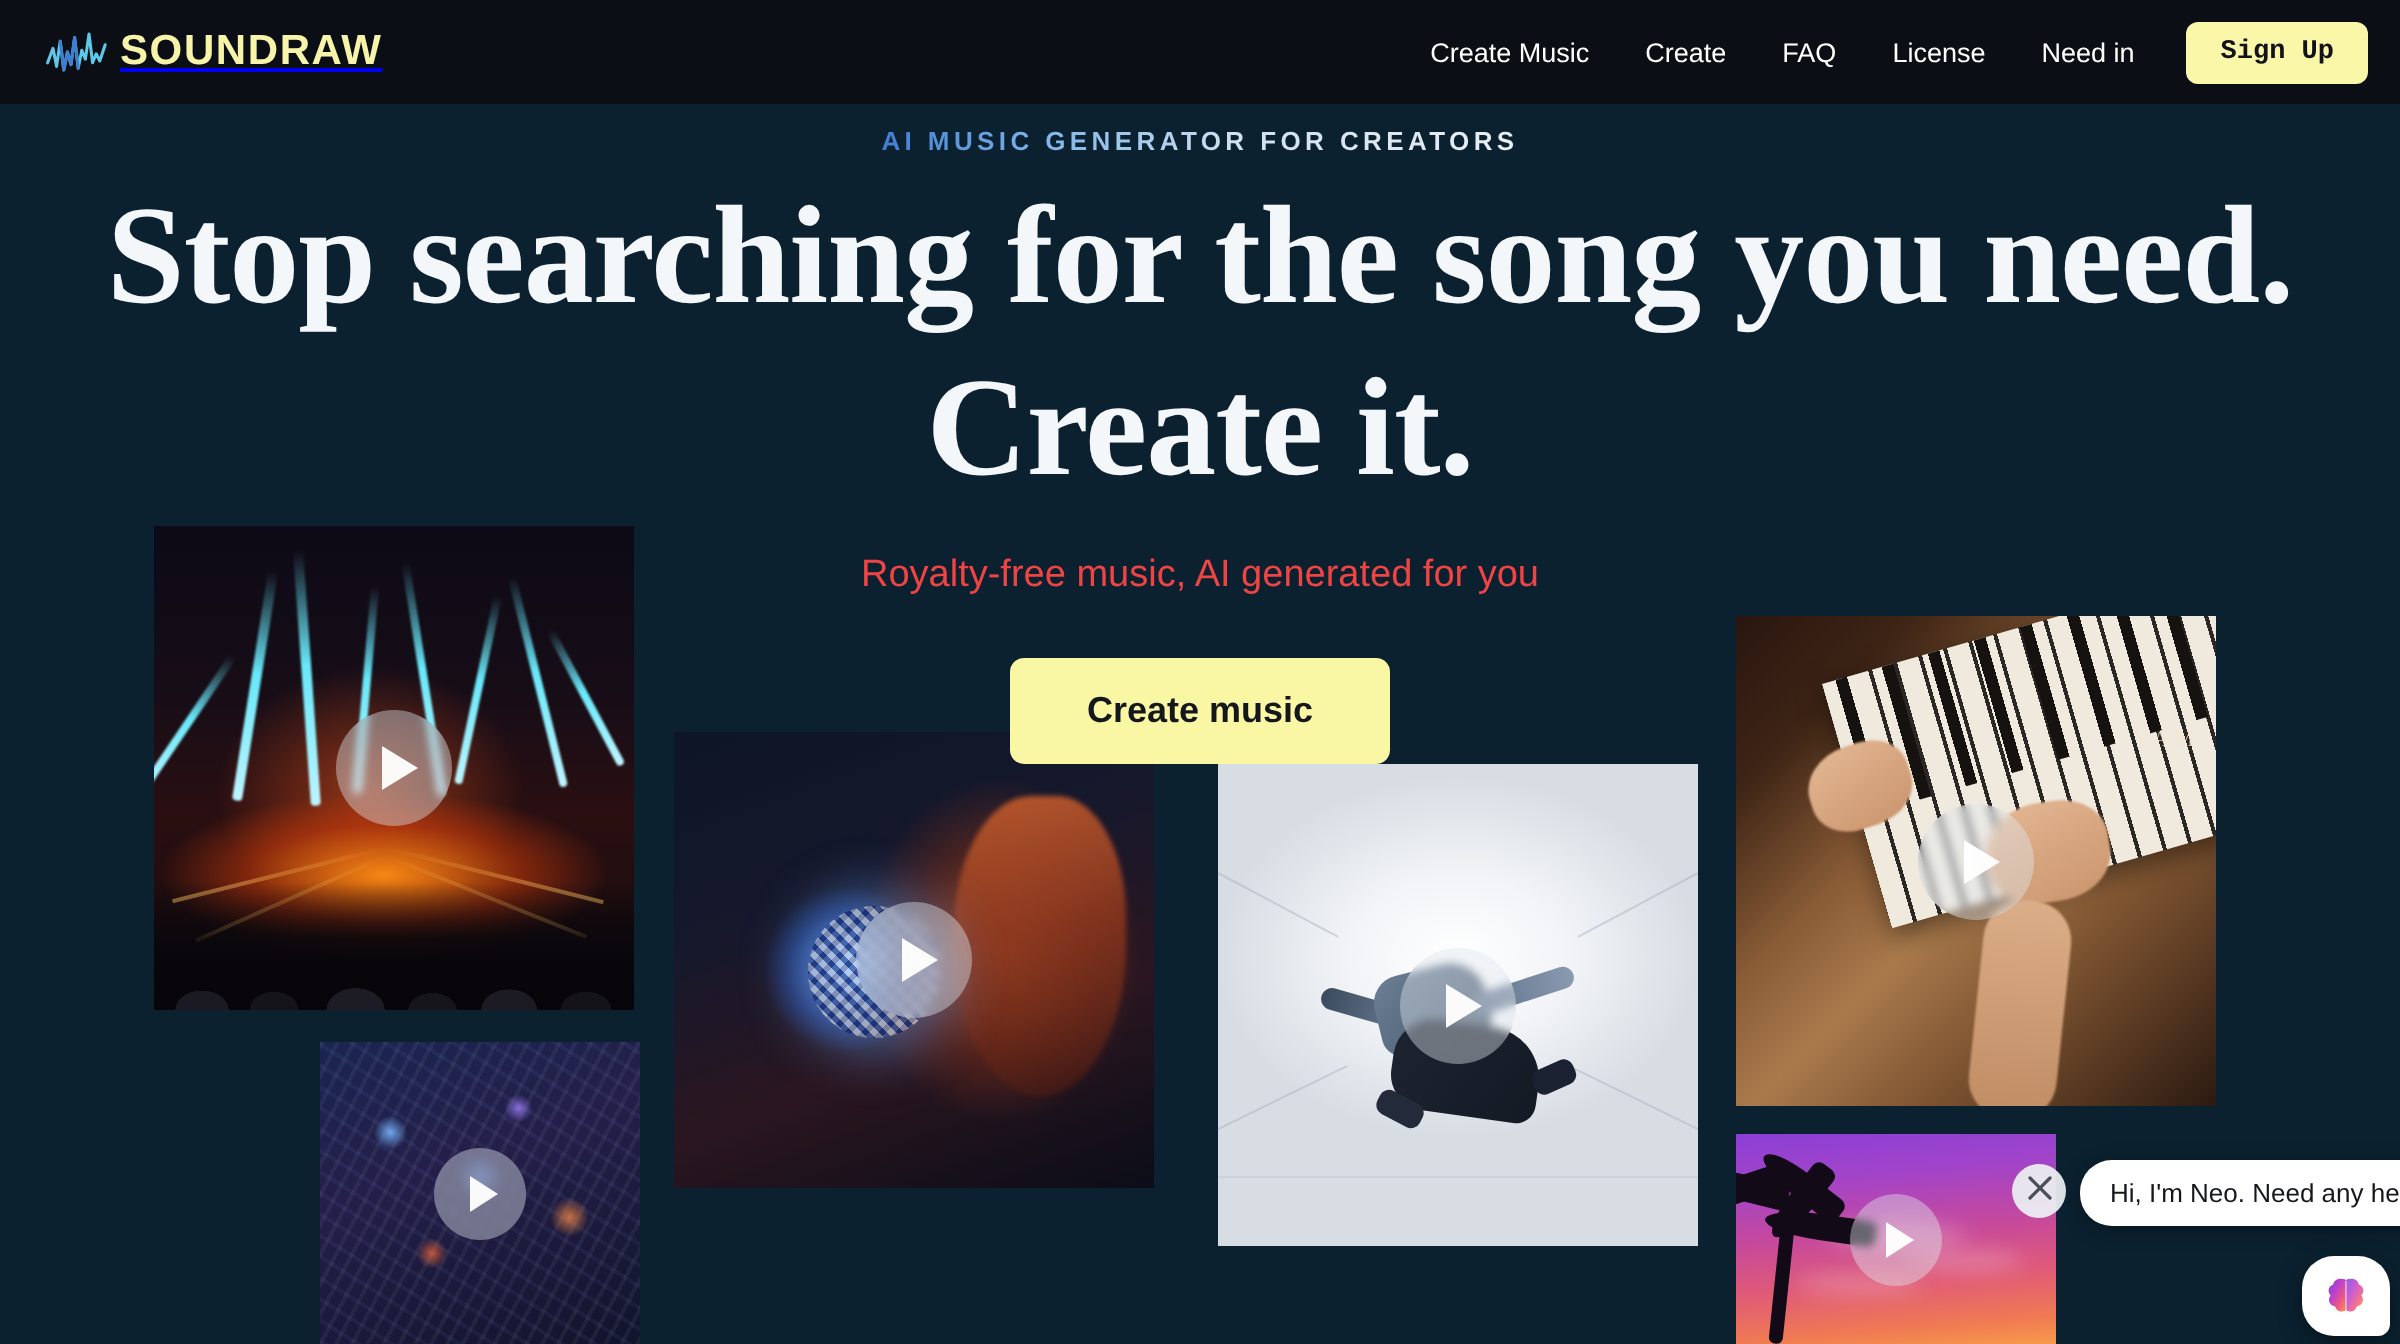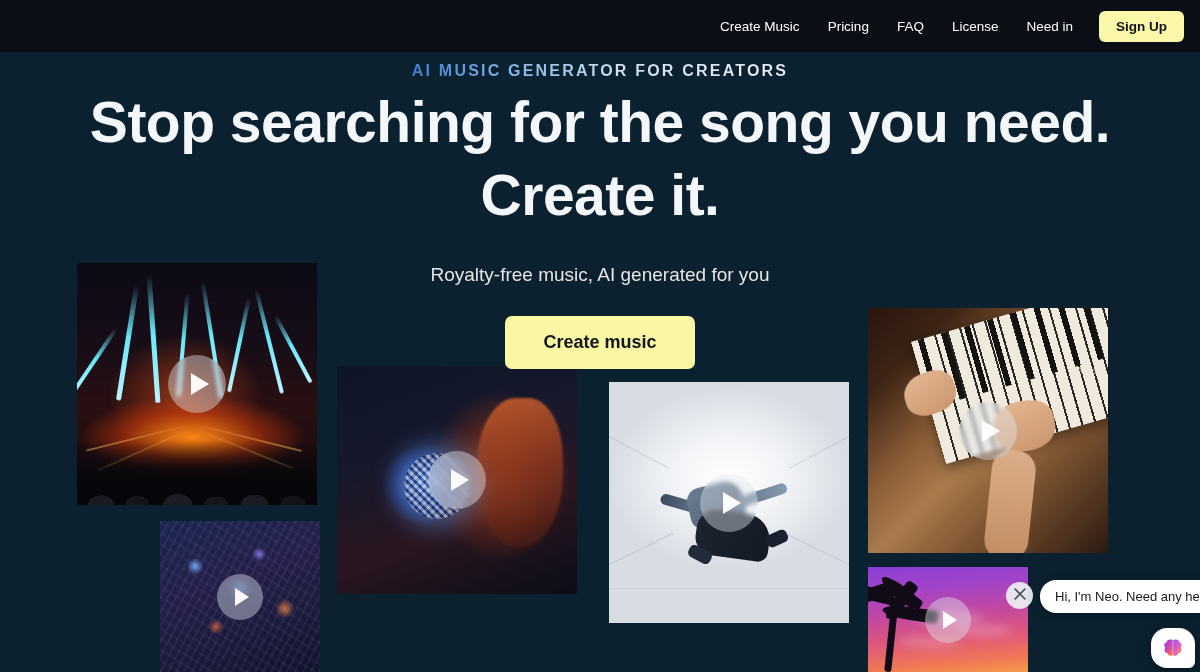--- a/index.html
+++ b/index.html
@@ -39,42 +39,43 @@
   .nav-link {
     font-size:13.5px; color:#ffffff; text-decoration:none;
     padding:6px 14px; white-space:nowrap; cursor:pointer;
   }
   .signup-btn {
     margin-left:12px;
     background:#faf7a8; color:#111318;
     font-size:13.5px; font-weight:bold;
     border:none; border-radius:6px;
     padding:8px 17px; cursor:pointer;
-    font-family:Liberation Sans, sans-serif;
+    font-family:Liberation Mono, monospace;
     text-align:center;
   }
   
   .hero { position:relative; z-index:5; text-align:center; padding-top:10px; }
   .eyebrow {
-    font-size:16px; letter-spacing:2.2px; font-weight:bold;
+    font-size:13px; letter-spacing:2.2px; font-weight:bold;
     background:linear-gradient(90deg,#3f7fd0 0%,#7fb4e8 25%,#cfe0f0 55%,#e9eef4 100%);
     -webkit-background-clip:text; background-clip:text;
     -webkit-text-fill-color:transparent; color:#b9d3ea;
     display:inline-block;
   }
   .headline {
     margin-top:14px;
-    font-size:57px; line-height:1.0;
+    font-size:70px; line-height:1.0;
     font-weight:bold; letter-spacing:-.5px;
     color:#f4f7fa;
+    font-family:Liberation Serif, serif;
   }
   .headline .l2 { display:block; margin-top:16px; }
   .subhead {
-    margin-top:40px;
-    font-size:19px; color:#e5e5e5; font-weight:normal;
+    margin-top:27px;
+    font-size:19px; color:#ef4444; font-weight:normal;
   }
   .cta-wrap { margin-top:30px; }
   .cta-btn {
     background:#f9f6a4; color:#14171c;
     font-size:18px; font-weight:bold;
     border:none; border-radius:7px;
     padding:16px 38px; cursor:pointer;
     font-family:"Liberation Sans", sans-serif;
   }
   
@@ -276,24 +277,33 @@
     box-shadow:0 3px 12px rgba(0,0,0,.4);
   }
   .neo-icon { width:24px; height:24px; display:block; }
 </style>
 </head>
 <body>
 
 <div class="page-bg"></div>
 
 <header class="header">
+  <a class="logo" href="#">
+    <span>
+      <svg class="logo-mark" viewBox="0 0 40 28">
+        <path d="M2 20 L5 12 L7 22 L9 8 L11 24 L13 14 L15 21 L17 6 L19 23 L21 13 L23 18 L25 4 L27 20 L29 15 L31 19 L34 10" fill="none" stroke="#5ec8e8" stroke-width="1.7" stroke-linejoin="round" stroke-linecap="round"></path>
+        <path d="M9 8 L11 24 L13 14 L15 21 L17 6 L19 23" fill="none" stroke="#3f7fd0" stroke-width="1.7" stroke-linejoin="round" stroke-linecap="round"></path>
+      </svg>
+    </span>
+    <span class="logo-text">SOUNDRAW</span>
+  </a>
 
   <nav class="nav">
     <a class="nav-link" href="#">Create Music</a>
-    <a class="nav-link" href="#">Pricing</a>
+    <a class="nav-link" href="#">Create</a>
     <a class="nav-link" href="#">FAQ</a>
     <a class="nav-link" href="#">License</a>
     <a class="nav-link" href="#">Need in</a>
     <button class="signup-btn">Sign Up</button>
   </nav>
 </header>
 
 <section class="hero">
   <div class="eyebrow">AI MUSIC GENERATOR FOR CREATORS</div>
   <h1 class="headline">

